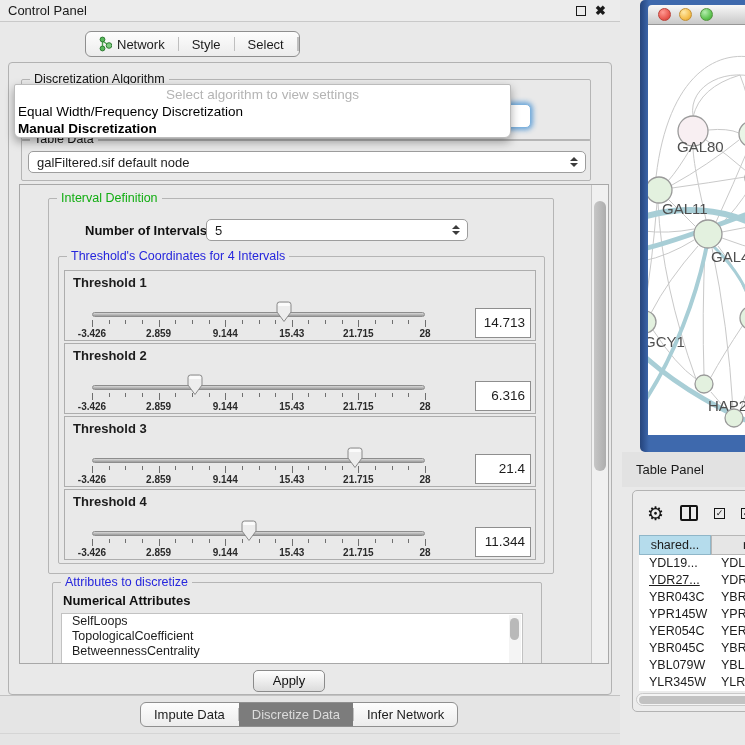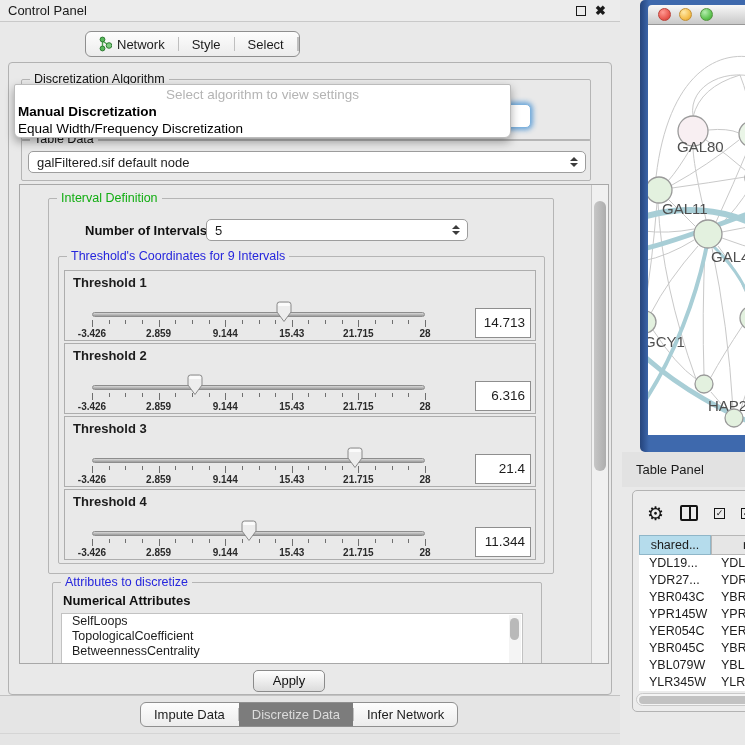--- a/index.html
+++ b/index.html
@@ -174,22 +174,22 @@
 
     <div class="groupbox" style="left:12px; top:16px; width:570px; height:62px;">
       <span class="gtitle black">Discretization Algorithm</span>
     </div>
 
     <div class="abs ghost-combo" style="left:322px; top:41px; width:200px; height:24px; z-index:5;"></div>
 
     <div class="abs popup">
       <div class="hint">Select algorithm to view settings</div>
       <div id="popup-options">
+          <div class="opt">Equal Width/Frequency Discretization</div>
           <div class="opt sel">Manual Discretization</div>
-          <div class="opt">Equal Width/Frequency Discretization</div>
         </div>
     </div>
 
     <div class="groupbox" style="left:12px; top:76px; width:570px; height:42px;">
       <span class="gtitle black">Table Data</span>
       <div class="combo" style="left:6px; top:11px; width:558px; height:22px;">
         <span>galFiltered.sif default node</span>
         <span class="stepper">
             <i class="up"></i>
             <i class="dn"></i>
@@ -205,21 +205,21 @@
         <span class="abs bold-label" style="left:36px; top:24px;">Number of Intervals</span>
         <div class="combo" style="left:157px; top:20px; width:262px; height:22px;">
           <span>5</span>
           <span class="stepper">
               <i class="up"></i>
               <i class="dn"></i>
             </span>
         </div>
 
         <div class="groupbox" style="left:9px; top:57px; width:487px; height:308px;">
-          <span class="gtitle blue">Threshold's Coordinates for 9 Intervals</span>
+          <span class="gtitle blue">Threshold's Coordinates for 4 Intervals</span>
           <div id="thresholds">
               <div class="thr-box" style="top: 13px;">
                 <div class="thr-title">Threshold 1</div>
                 <div class="thr-track"></div>
                 <div class="thr-ticks">
                   <i class="major" style="left: 0%;"></i>
                   <i style="left: 5%;"></i>
                   <i style="left: 10%;"></i>
                   <i style="left: 15%;"></i>
                   <i class="major" style="left: 20%;"></i>
@@ -496,21 +496,21 @@
       <div class="tp-hrow" id="tp-header">
           <div class="tp-hcell sel" style="width: 72px;">shared...</div>
           <div class="tp-hcell" style="width: 78px;">na</div>
         </div>
       <div class="tp-rows" id="tp-rows">
           <div class="tp-row">
             <div class="tp-cell" style="width: 72px;">YDL19...</div>
             <div class="tp-cell" style="width: 78px;">YDL1</div>
           </div>
           <div class="tp-row">
-            <div class="tp-cell" style="width: 72px;">YDR27...</div>
+            <div class="tp-cell" style="width: 72px; text-decoration: underline;">YDR27...</div>
             <div class="tp-cell" style="width: 78px;">YDR2</div>
           </div>
           <div class="tp-row">
             <div class="tp-cell" style="width: 72px;">YBR043C</div>
             <div class="tp-cell" style="width: 78px;">YBR0</div>
           </div>
           <div class="tp-row">
             <div class="tp-cell" style="width: 72px;">YPR145W</div>
             <div class="tp-cell" style="width: 78px;">YPR1</div>
           </div>

